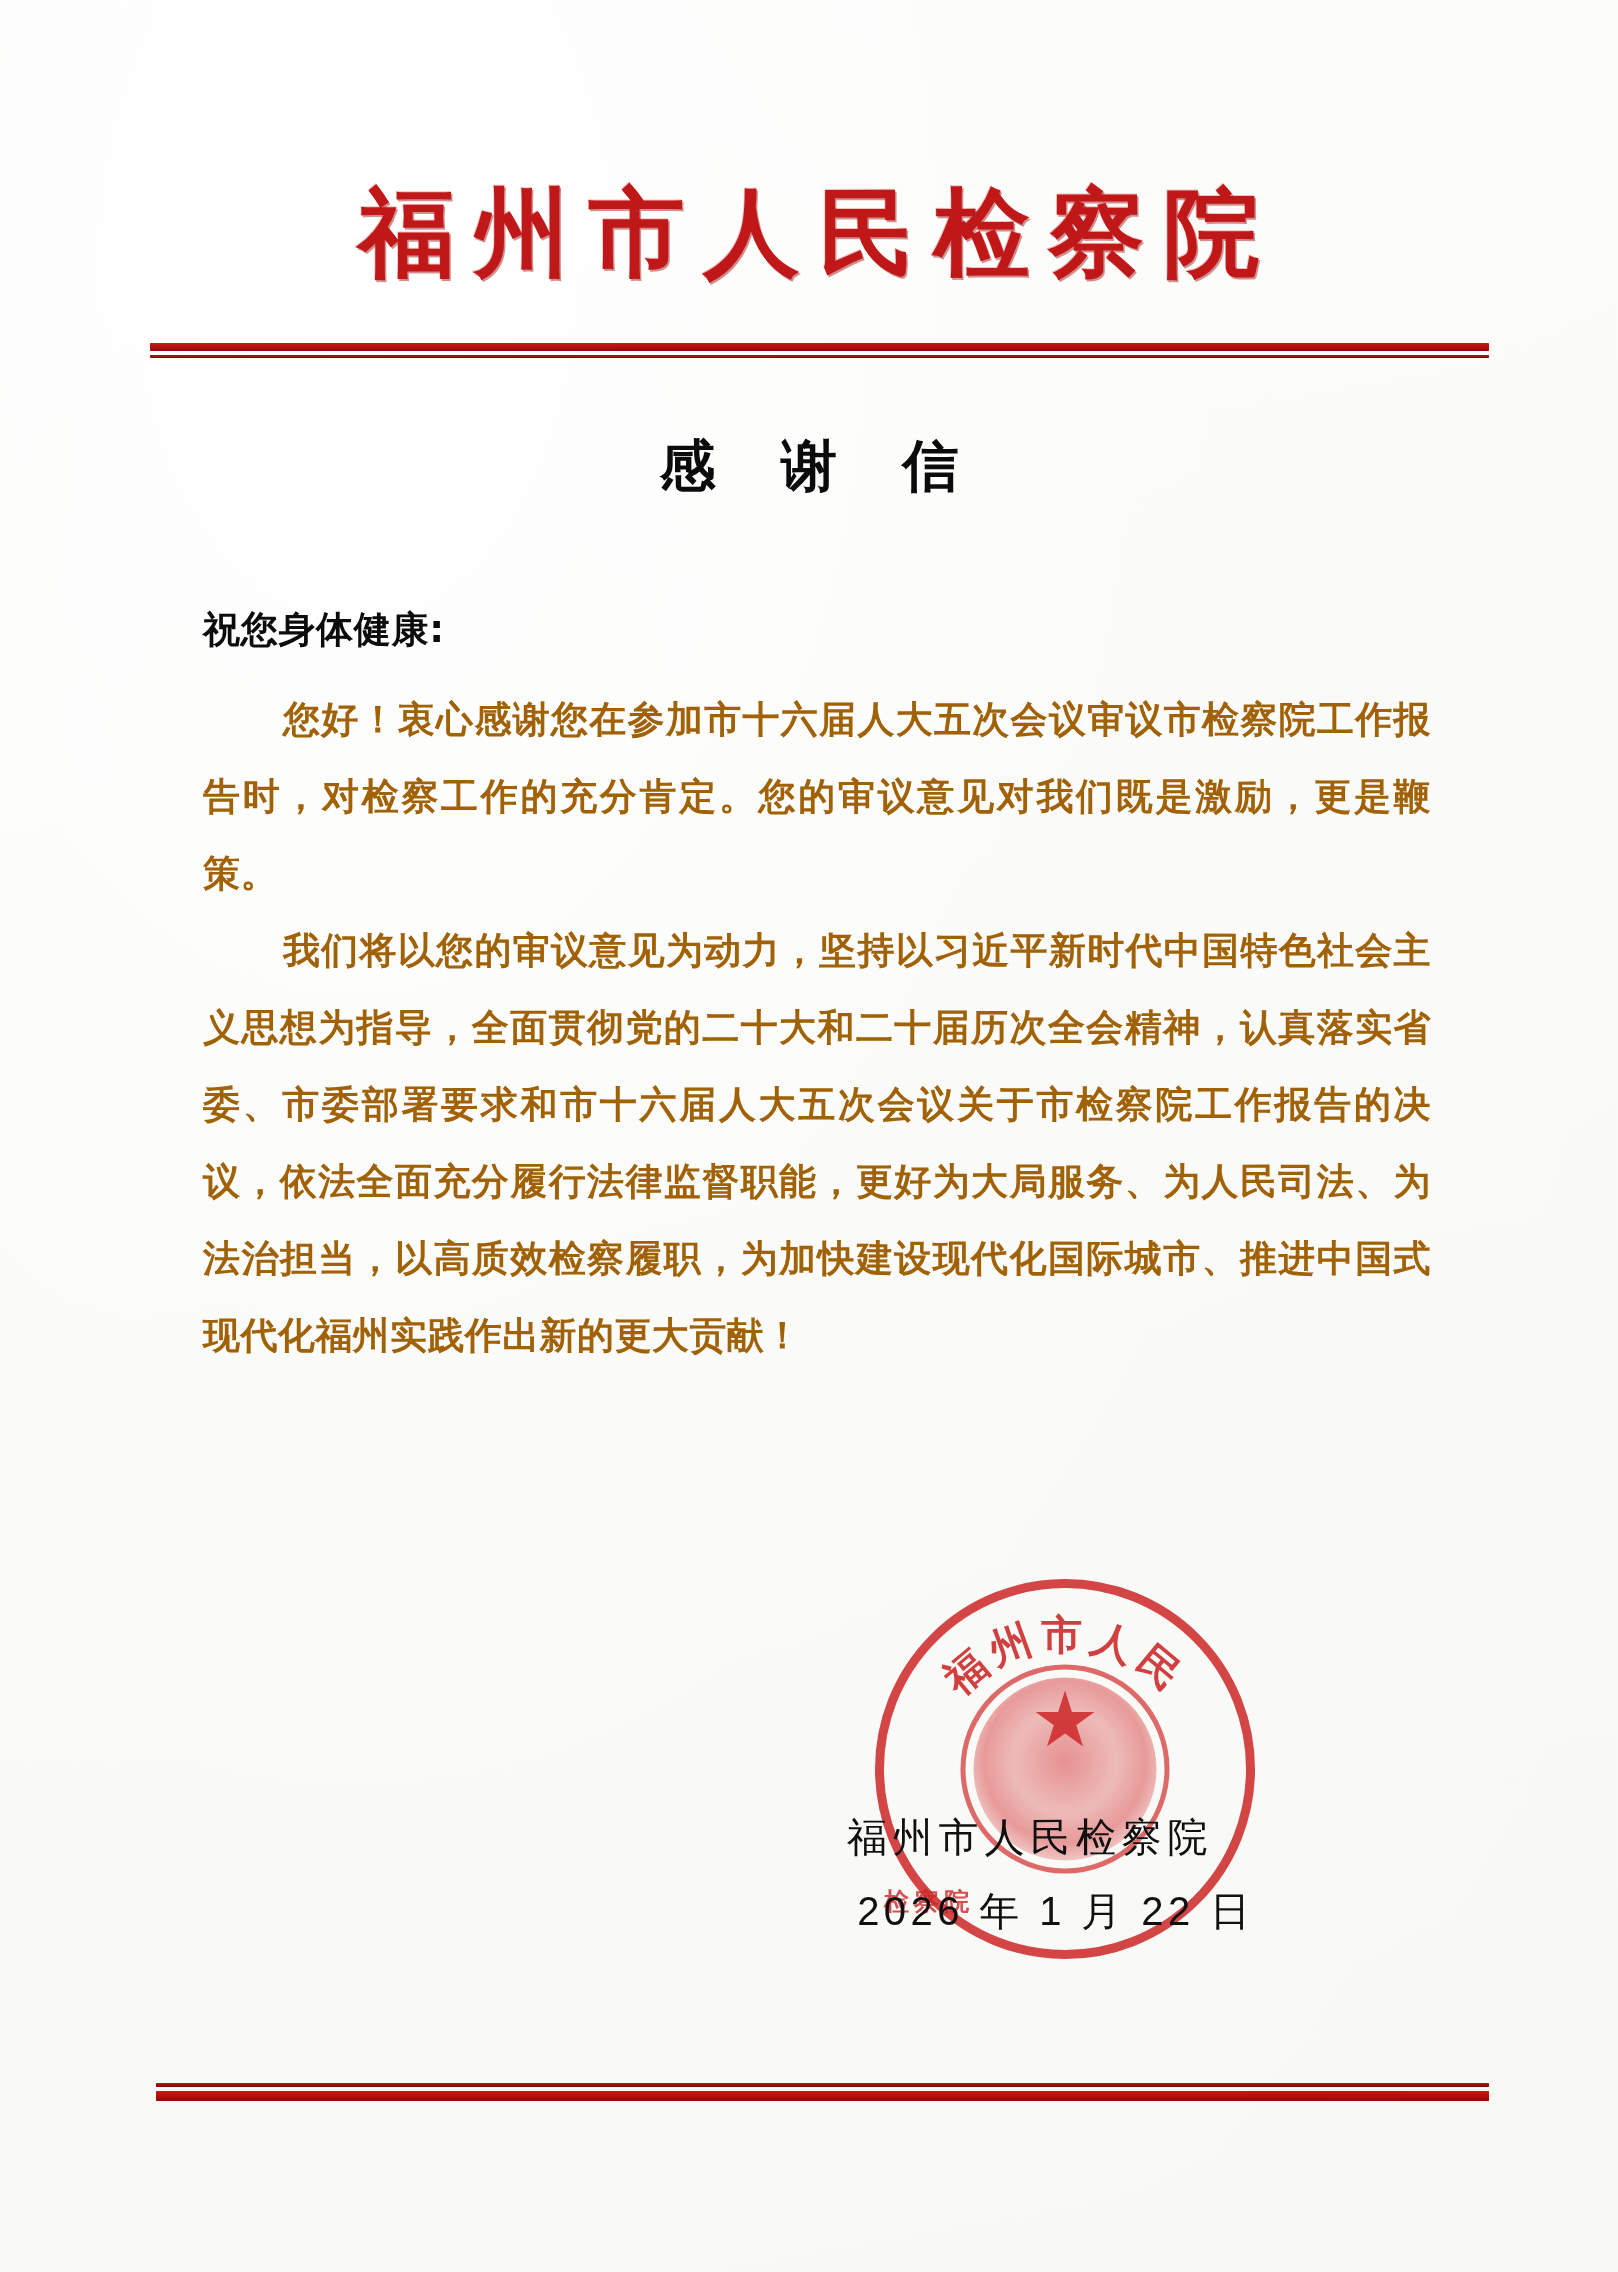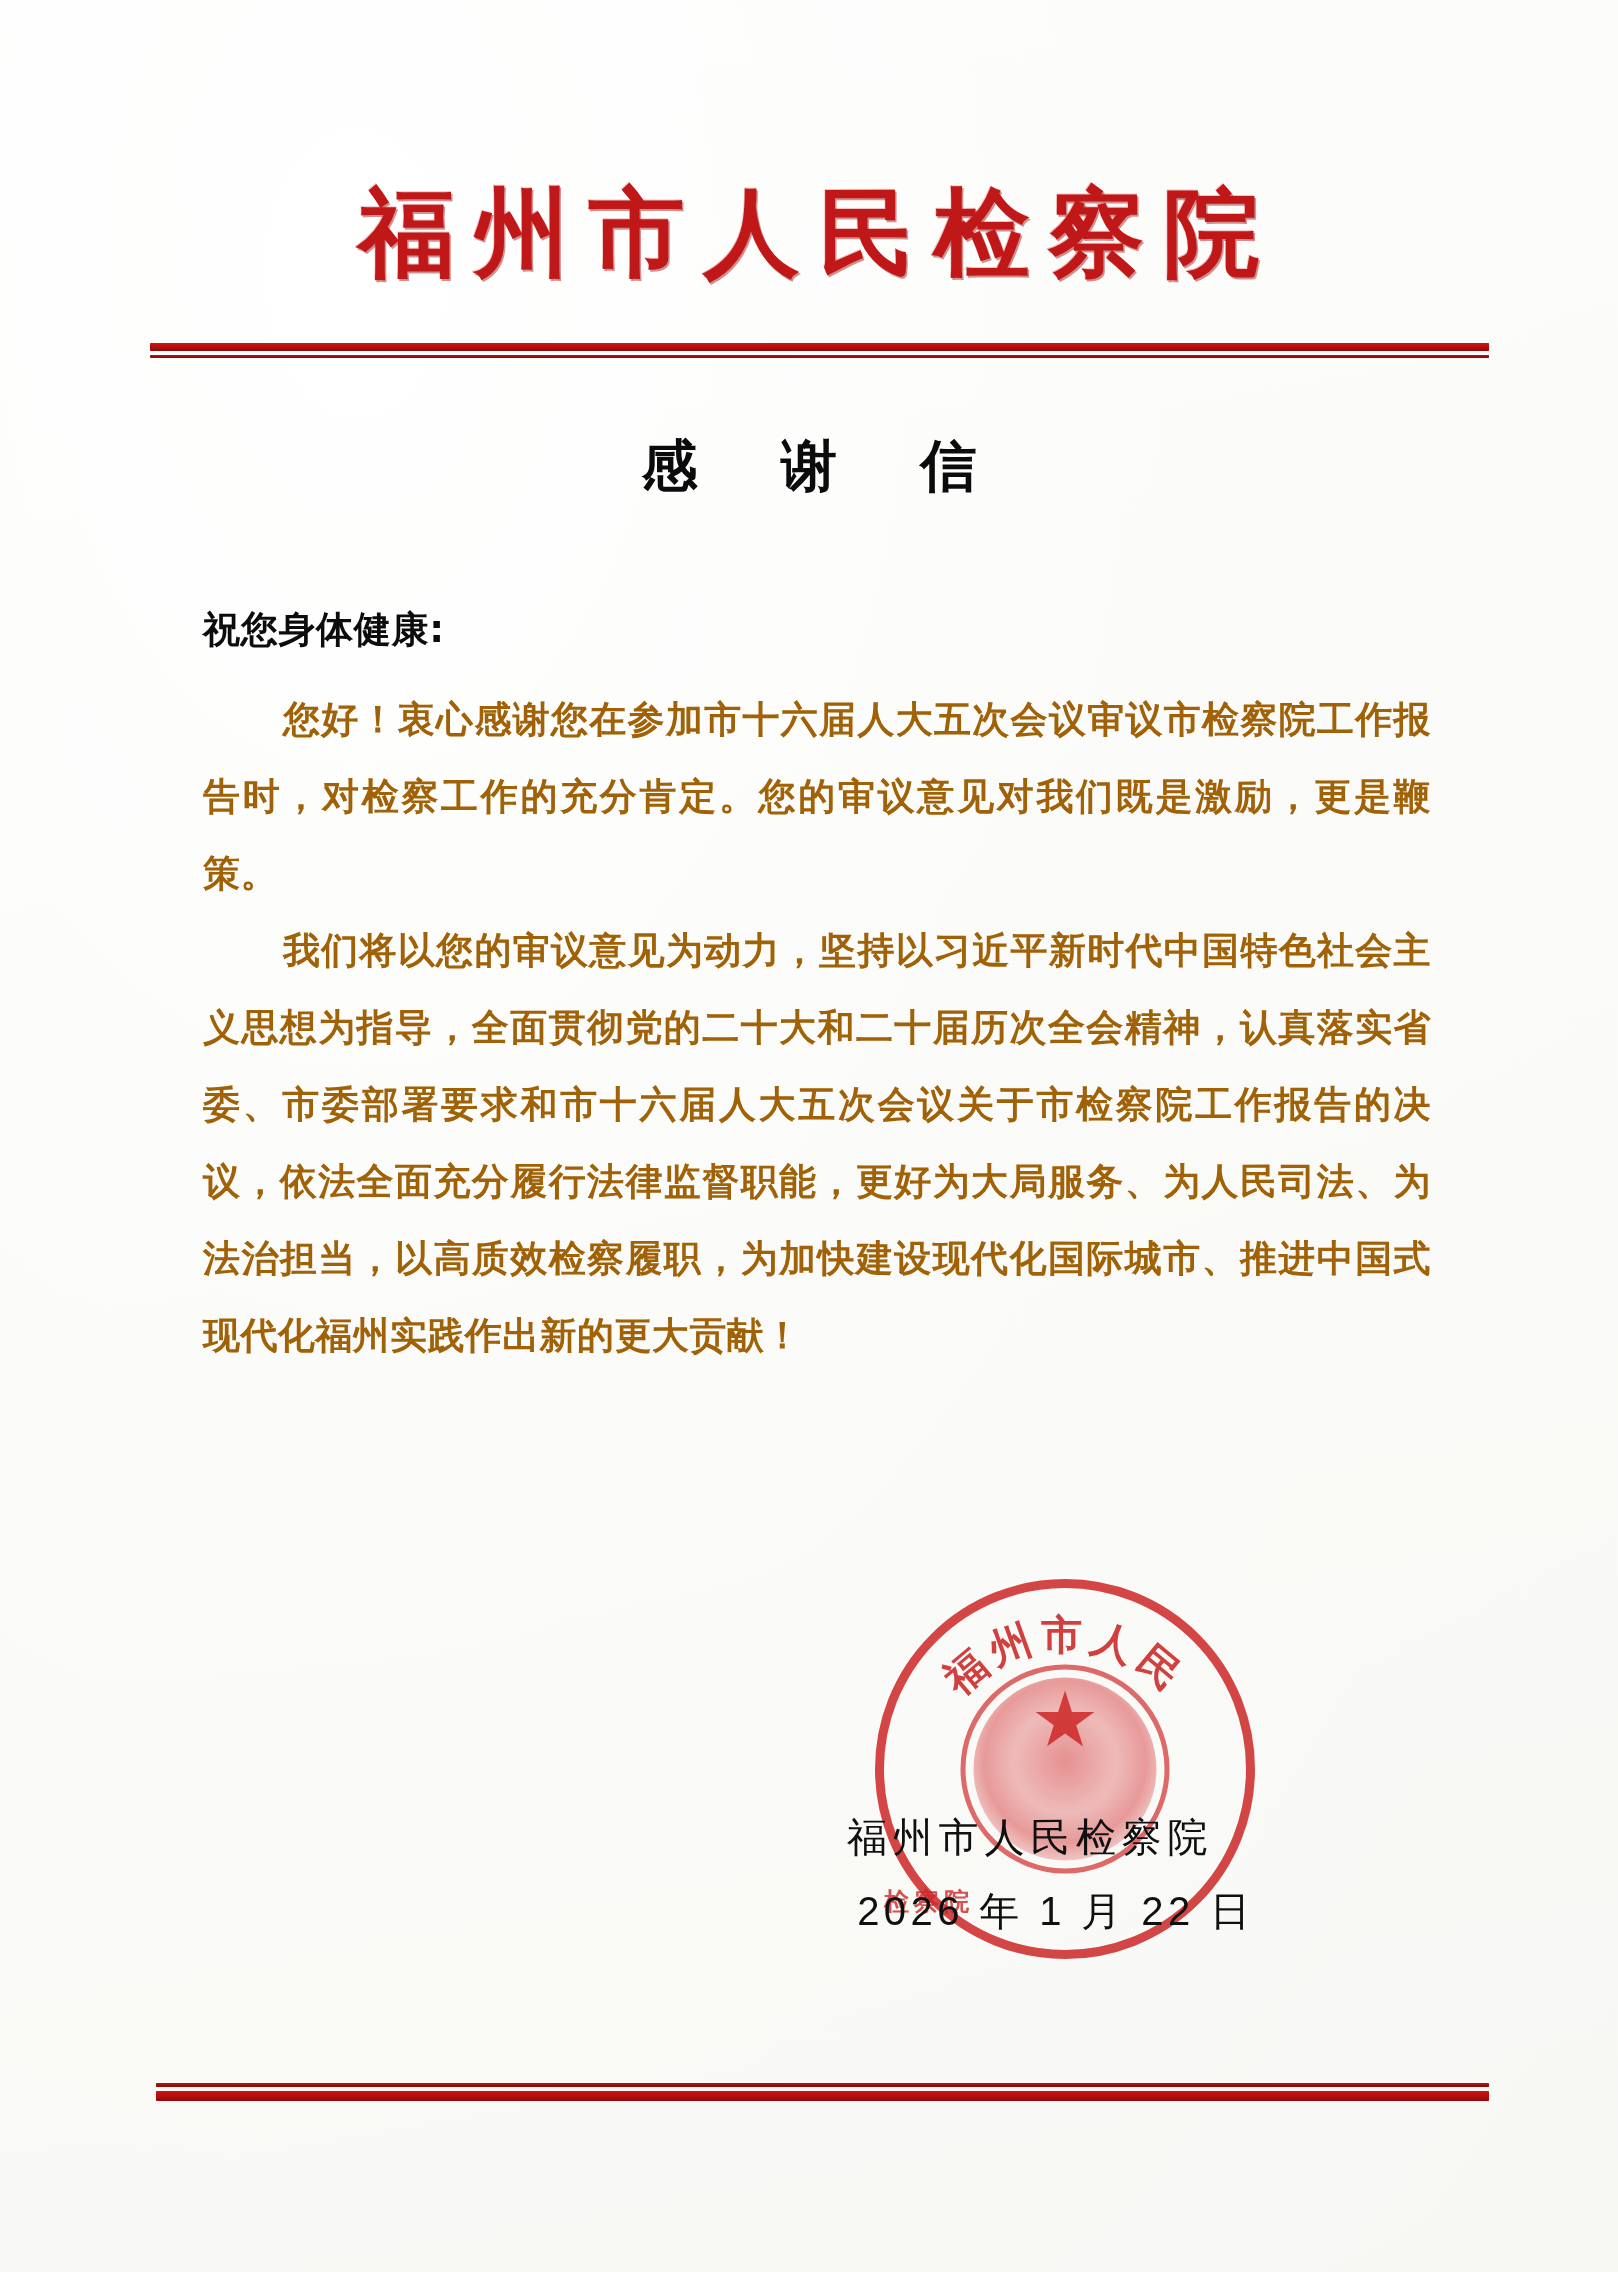--- a/index.html
+++ b/index.html
@@ -80,21 +80,21 @@
   .rule-group-top .rule-thick { top: 0; }
   .rule-group-top .rule-thin  { top: 11.7px; }
 
   
   .doc-title {
     position: absolute;
     left: 0;
     right: 0;
     top: 429px;
     text-align: center;
-    font-family: Liberation Mono, monospace;
+    font-family: Liberation Sans, sans-serif;
     font-weight: 700;
     font-size: 56px;
     letter-spacing: 25px;
     text-indent: 25px;
     color: #0b0b0b;
   }
 
   
   .letter-body {
     position: absolute;

